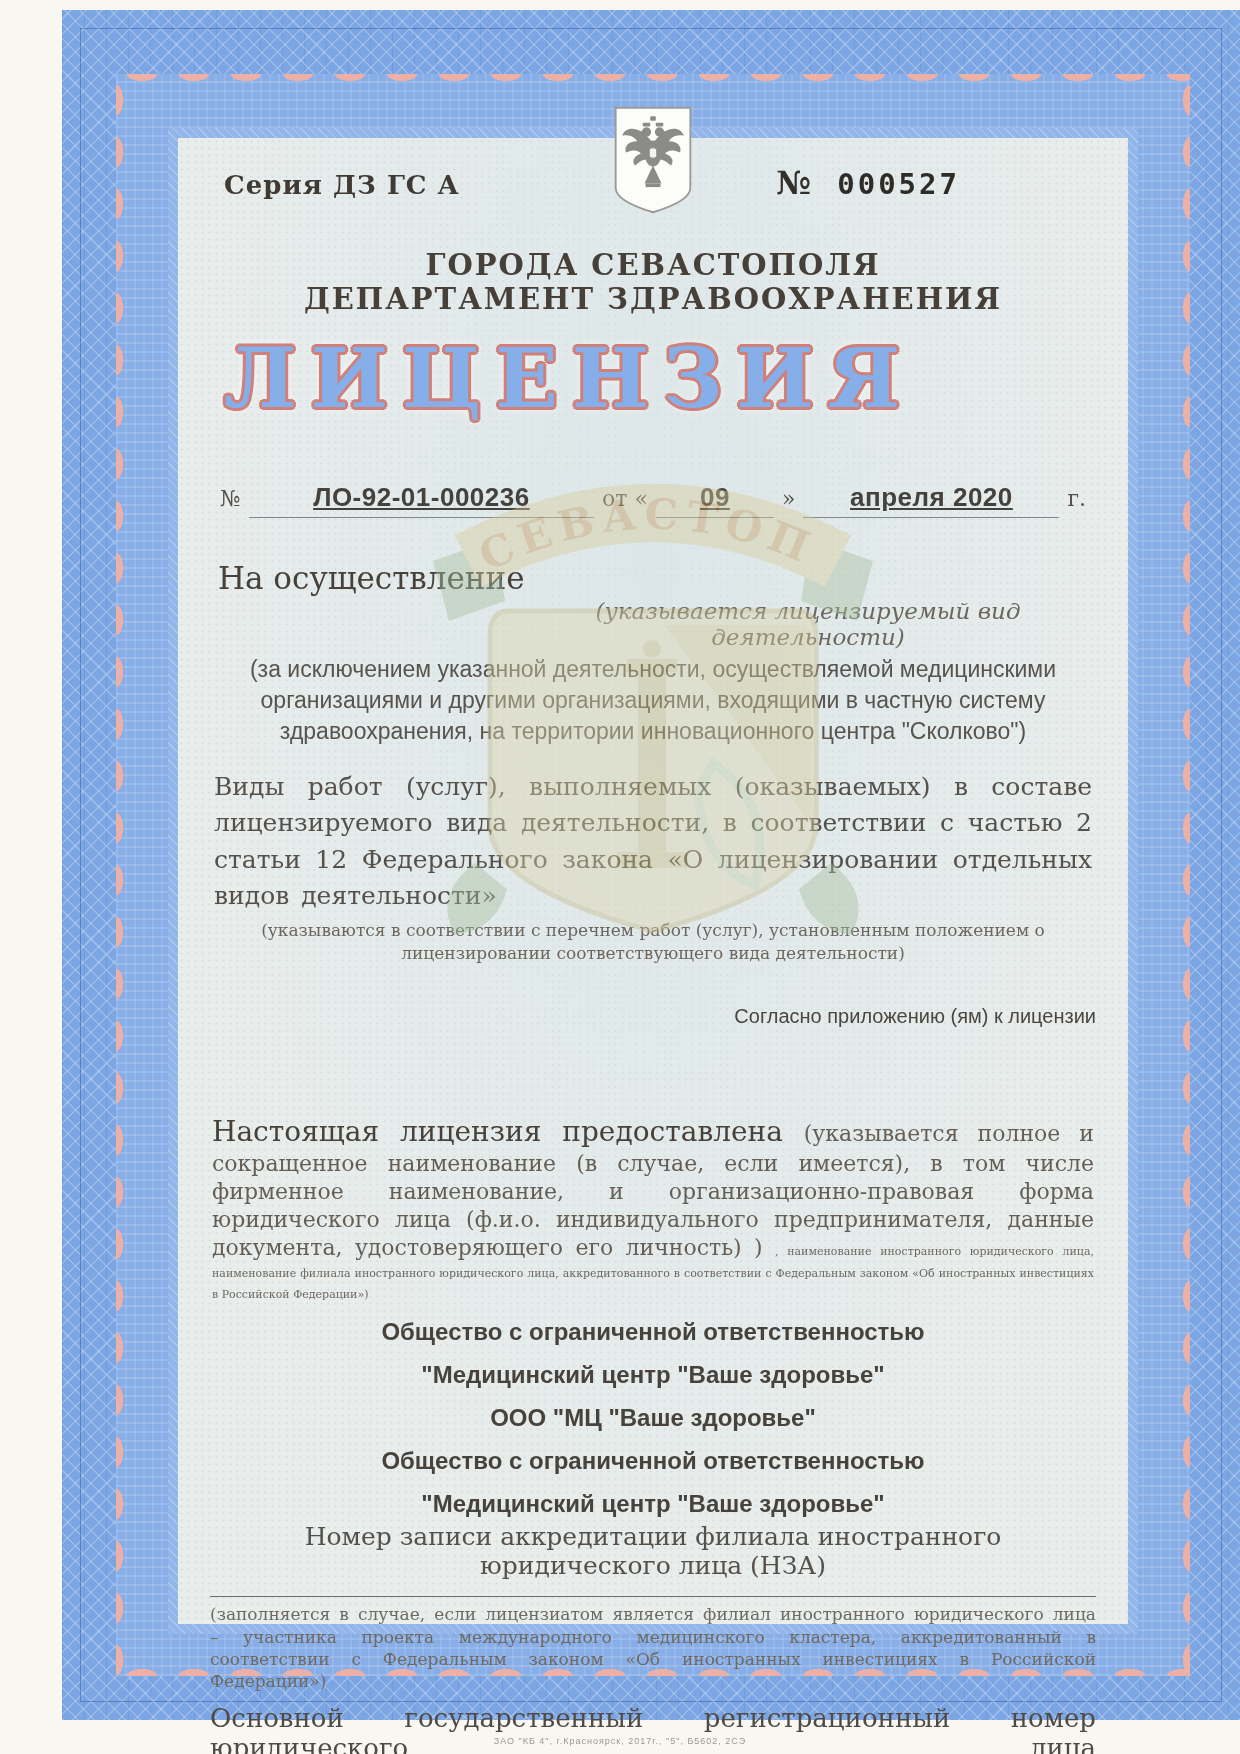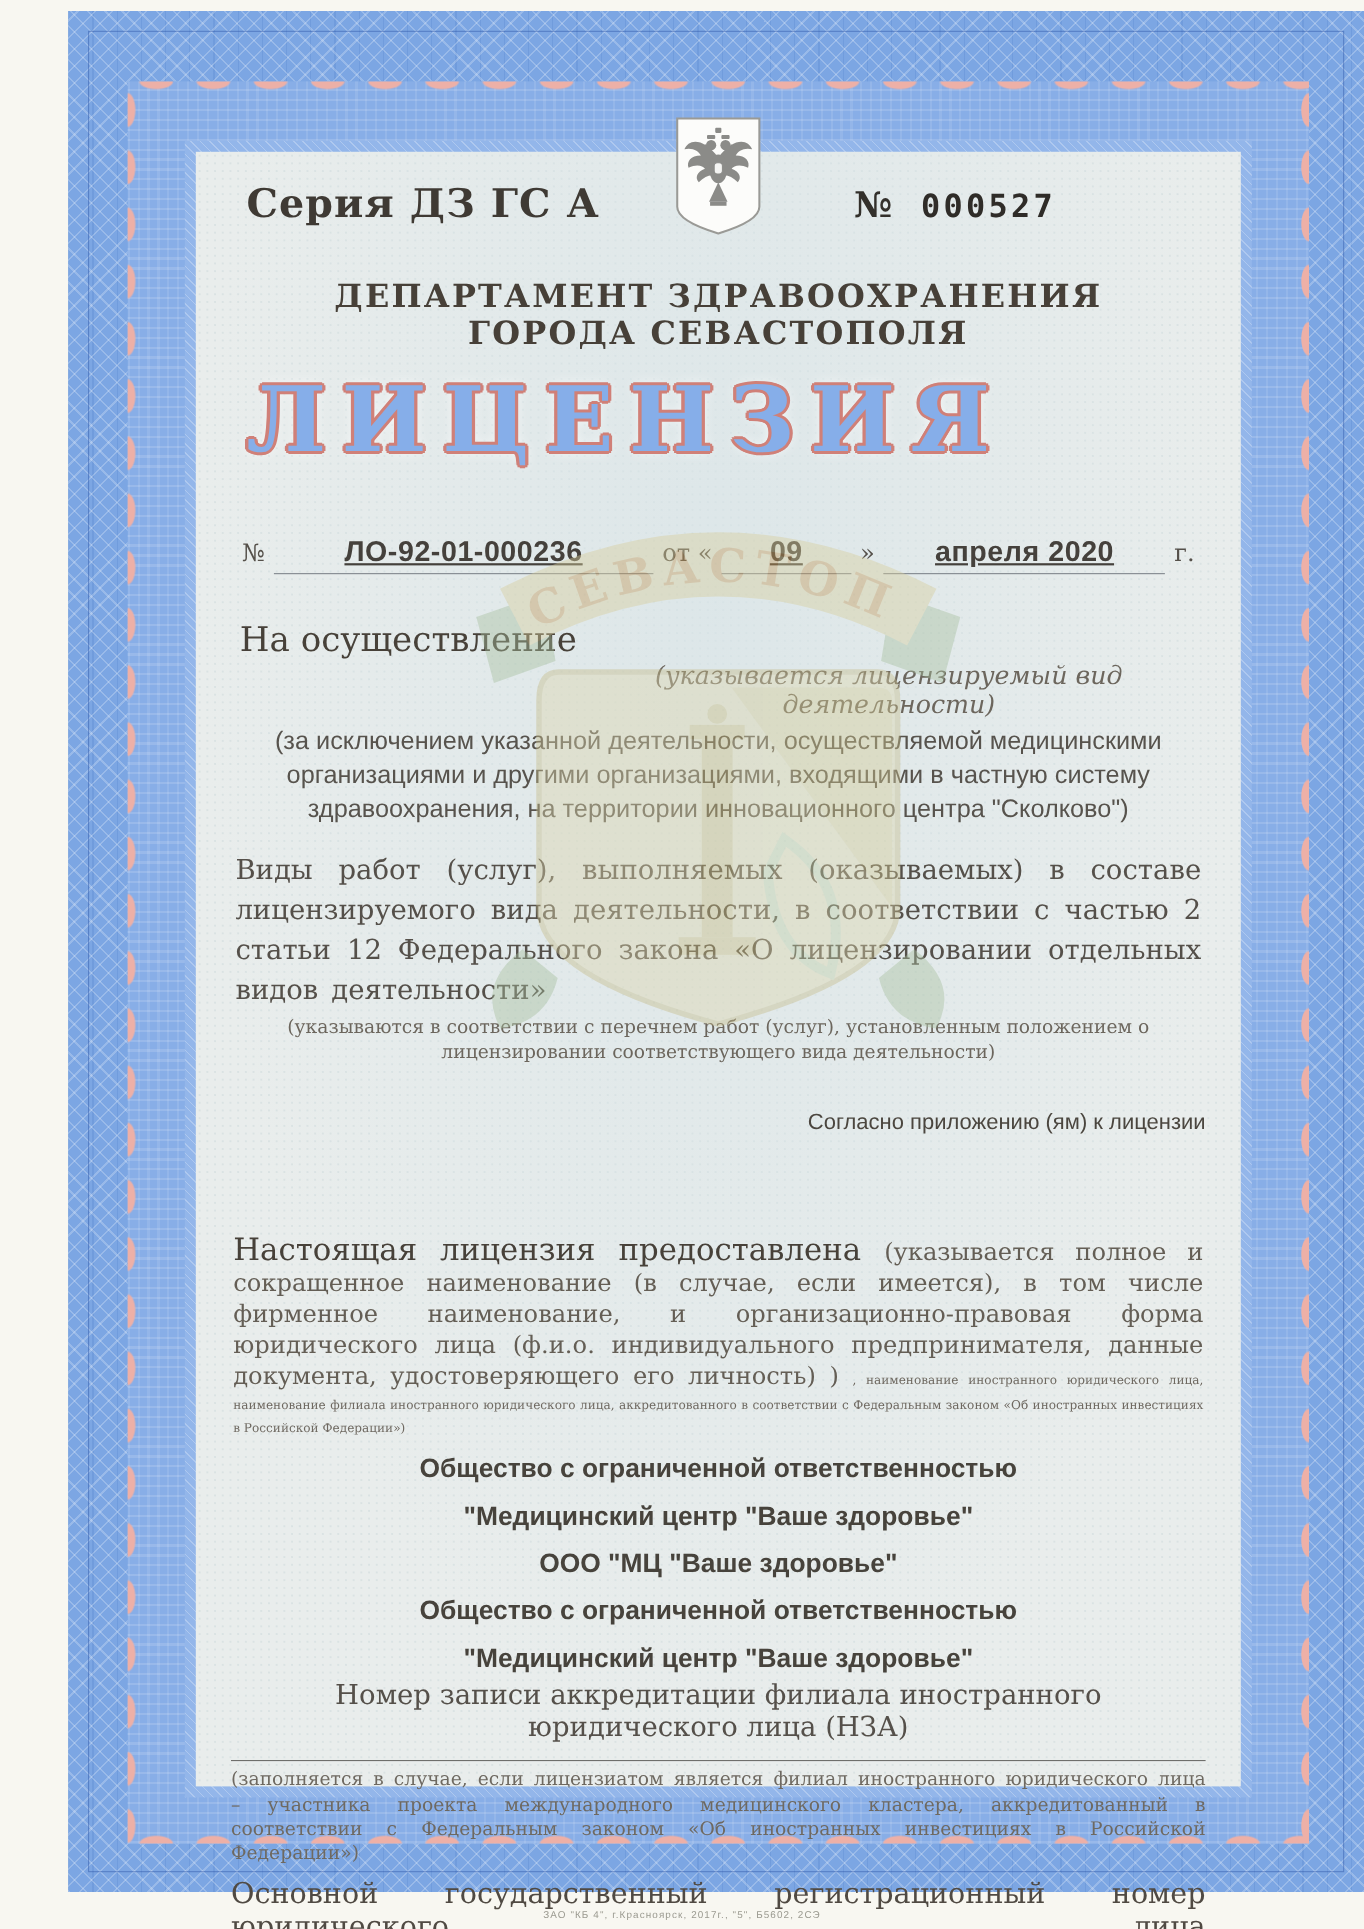--- a/index.html
+++ b/index.html
@@ -50,21 +50,21 @@
     padding:12px 32px 0 32px;
     font-family:"DejaVu Serif", serif;
     color:#55504a;
   }
 
   
   .watermark{position:absolute;left:50%;top:295px;transform:translateX(-50%);width:480px;height:560px;pointer-events:none;}
 
   
   .row-serial{display:flex;align-items:baseline;margin-top:14px;padding:0 6px 0 14px;}
-  .serial{font-size:36px;font-weight:700;color:#3f3a34;letter-spacing:1px;}
+  .serial{font-size:26px;font-weight:700;color:#3f3a34;letter-spacing:1px;}
   .numgrp{margin-left:auto;display:flex;align-items:baseline;gap:26px;padding-right:130px;}
   .nosign{font-size:32px;font-weight:700;color:#33302b;}
   .serialno{font-family:"DejaVu Sans Mono", monospace;font-size:29px;font-weight:700;letter-spacing:3px;color:#2f2c28;}
 
   .emblem{position:absolute;left:50%;top:-36px;transform:translateX(-50%);width:84px;height:116px;}
 
   .issuer{margin-top:46px;text-align:center;font-size:29px;font-weight:700;letter-spacing:2px;color:#474038;line-height:1.18;}
 
   .title{
     margin-top:14px;
@@ -167,22 +167,22 @@
               <rect x="48" y="20" width="8" height="4" rx="1"></rect>
             <rect x="42" y="13" width="6" height="5" rx="1"></rect>
             <ellipse cx="45" cy="53" rx="9" ry="14"></ellipse>
             <path d="M45,66 L36,85 H54 Z"></path>
             <rect x="37" y="85" width="16" height="4"></rect>
             <rect x="41" y="47" width="8" height="11" rx="3" fill="#f4f4f2" stroke="#8b8b88"></rect>
           </g>
         </svg>
 
         <div class="issuer">
+          <div>ГОРОДА СЕВАСТОПОЛЯ</div>
           <div>ДЕПАРТАМЕНТ ЗДРАВООХРАНЕНИЯ</div>
-          <div>ГОРОДА СЕВАСТОПОЛЯ</div>
         </div>
 
         <div class="title">ЛИЦЕНЗИЯ</div>
 
         <div class="licrow">
           <span class="lbl">№</span>
           <span class="uline seg-no val">ЛО-92-01-000236</span>
           <span class="lbl">от «</span>
           <span class="uline seg-day val">09</span>
           <span class="lbl">»</span>

